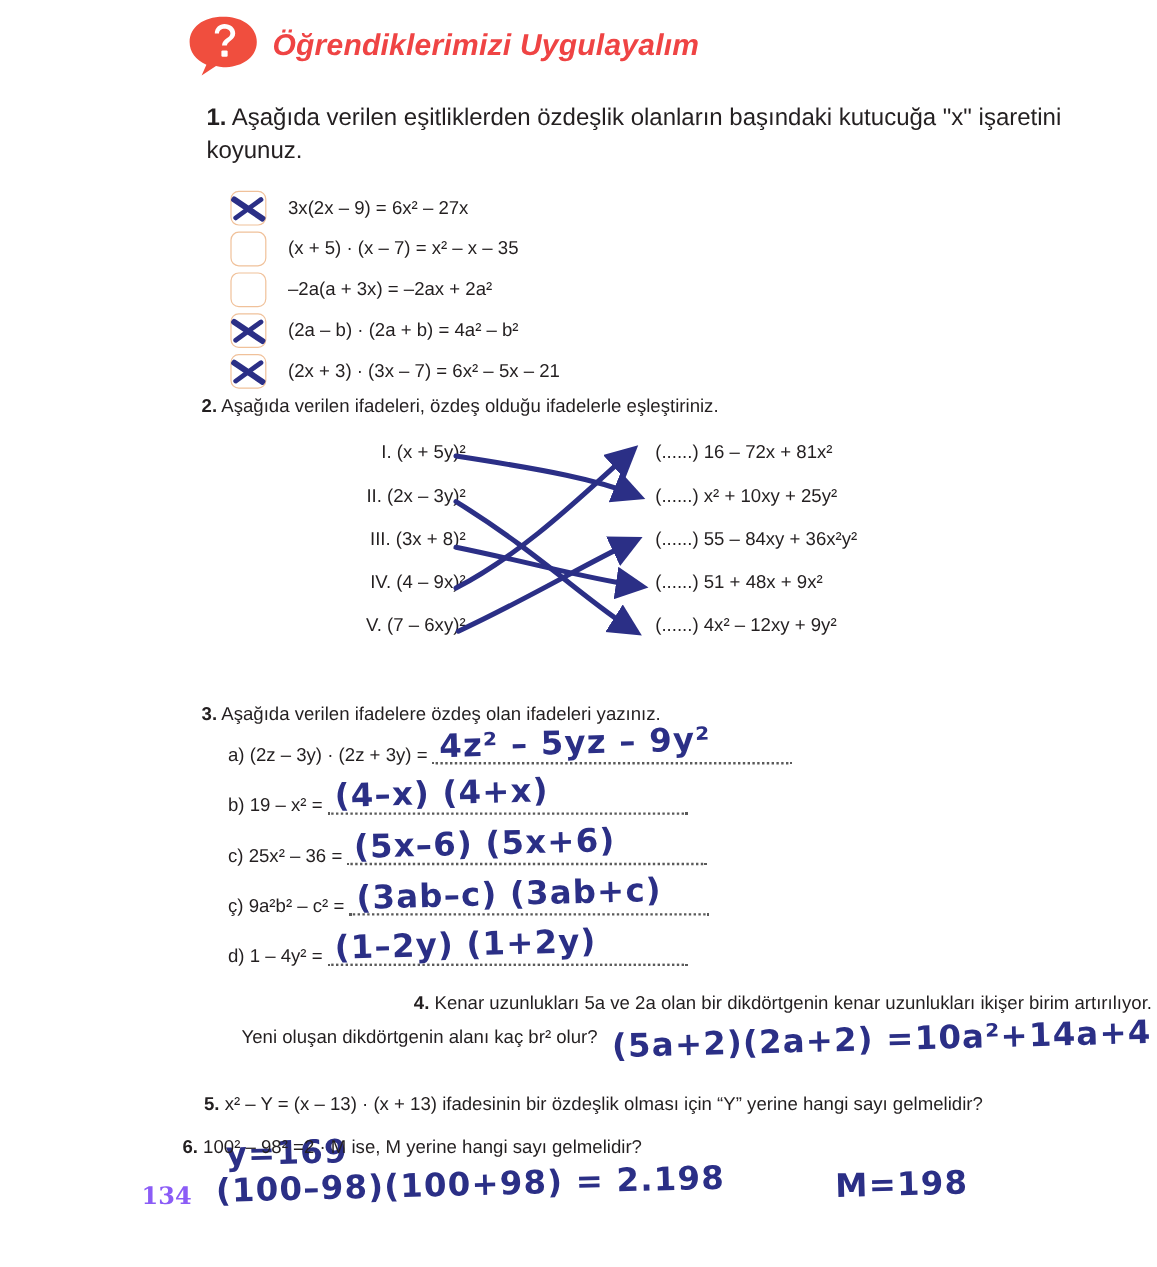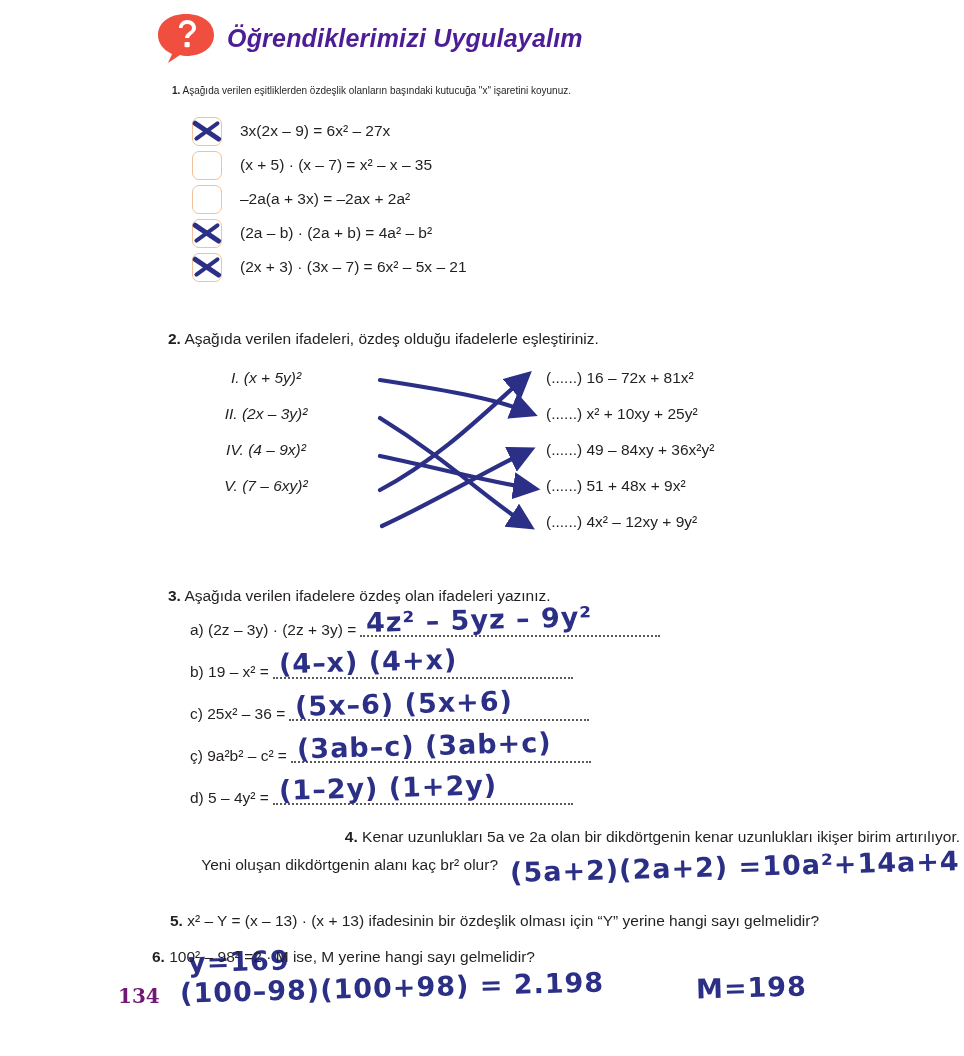--- a/index.html
+++ b/index.html
@@ -9,49 +9,49 @@
     -webkit-font-smoothing:antialiased;
   }
   .page{position:absolute;inset:0;background:#ffffff;}
 
   
   .header{position:absolute;left:155px;top:12px;display:flex;align-items:center;gap:10px;}
   .bubble-icon{width:62px;height:52px;position:relative;flex:none;}
   .header-title{
     font-family:"Liberation Sans",sans-serif;
     font-style:italic;font-weight:600;font-size:25px;
-    color:#4c1d95;letter-spacing:.2px;white-space:nowrap;
+    color:#ef4444;letter-spacing:.2px;white-space:nowrap;
   }
 
   
   .q{position:absolute;font-size:15.5px;line-height:1.42;color:#231f20;}
   .q .num{font-weight:700;}
 
   
   #q1{left:172px;top:84px;width:760px;}
-  #q1 .stem{font-size:10px;}
+  #q1 .stem{font-size:20px;}
   .optlist{margin-top:16px;}
   .optrow{display:flex;align-items:center;height:34px;margin-left:20px;}
   .chk{
     width:28px;height:27px;border:1.6px solid #f0c19a;border-radius:7px;
     background:#fff;position:relative;flex:none;margin-right:18px;
   }
   .chk.checked::before,.chk.checked::after{
     content:"";position:absolute;left:50%;top:50%;
     width:33px;height:4.6px;background:#2b2f86;border-radius:2px;
   }
   .chk.checked::before{transform:translate(-50%,-50%) rotate(34deg);}
   .chk.checked::after{transform:translate(-50%,-50%) rotate(-36deg);
     height:4.2px;width:30px;}
   .opteq{font-size:15.5px;white-space:nowrap;}
 
   
   #q2{left:168px;top:328px;width:700px;}
   .match-wrap{position:relative;margin-top:10px;height:180px;}
-  .match-left{position:absolute;left:8px;top:0;width:180px;text-align:center;font-style:italic;}
+  .match-left{position:absolute;left:40px;top:0;width:180px;text-align:right;}
   .match-right{position:absolute;left:378px;top:0;width:330px;}
   .match-left div,.match-right div{height:36px;line-height:36px;white-space:nowrap;font-size:15.5px;}
   .match-svg{position:absolute;left:0;top:0;width:700px;height:180px;pointer-events:none;}
 
   
   #q3{left:168px;top:560px;width:700px;margin-top:25px;}
   .a-list{margin-top:12px;margin-left:22px;}
   .a-row{position:relative;height:42px;display:flex;align-items:flex-start;font-size:15.5px;}
   .a-lbl{white-space:nowrap;}
   .a-line{
@@ -69,21 +69,21 @@
   #q4{left:170px;top:826px;width:790px;text-align:right;}
   #q5{left:170px;top:910px;width:790px;}
   #q6{left:152px;top:946px;width:790px;}
   .hw-inline{display:inline-block;vertical-align:-6px;margin-left:8px;}
   .hw-block{margin-left:18px;margin-top:2px;}
 
   #q6-answer{position:absolute;left:180px;top:972px;display:flex;gap:92px;}
 
   .pagenum{
     position:absolute;left:118px;top:984px;
-    font-family:"DejaVu Serif",serif;font-size:20px;color:#701a75;font-weight:600;
+    font-family:"DejaVu Serif",serif;font-size:20px;color:#8b5cf6;font-weight:600;
   }
 </style>
 </head>
 <body>
 
 <div class="page">
 
   <div class="header">
     <span class="bubble-icon">
       <svg viewBox="0 0 62 52" width="62" height="52">
@@ -134,28 +134,29 @@
     <div>
       <span class="num">2.</span>
       <span>Aşağıda verilen ifadeleri, özdeş olduğu ifadelerle eşleştiriniz.</span>
     </div>
 
     <div class="match-wrap">
 
       <div class="match-left">
         <div>I. (x + 5y)²</div>
         <div>II. (2x – 3y)²</div>
+        <div>III. (3x + 8)²</div>
         <div>IV. (4 – 9x)²</div>
         <div>V. (7 – 6xy)²</div>
       </div>
 
       <div class="match-right">
         <div>(......) 16 – 72x + 81x²</div>
         <div>(......) x² + 10xy + 25y²</div>
-        <div>(......) 49 – 84xy + 36x²y²</div>
+        <div>(......) 55 – 84xy + 36x²y²</div>
         <div>(......) 51 + 48x + 9x²</div>
         <div>(......) 4x² – 12xy + 9y²</div>
       </div>
 
       <svg class="match-svg" viewBox="0 0 700 180">
         <defs>
           <marker id="ah" markerWidth="7" markerHeight="7" refX="4" refY="3.2" orient="auto">
             <path d="M0,0 L6.5,3.2 L0,6.5 Z" fill="#2b2f86"></path>
           </marker>
         </defs>
@@ -205,21 +206,21 @@
       </div>
 
       <div class="a-row">
         <span class="a-lbl">ç) 9a²b² – c² =</span>
         <span class="a-line">
           <span class="hw a-ans">(3ab–c) (3ab+c)</span>
         </span>
       </div>
 
       <div class="a-row">
-        <span class="a-lbl">d) 5 – 4y² =</span>
+        <span class="a-lbl">d) 1 – 4y² =</span>
         <span class="a-line">
           <span class="hw a-ans">(1–2y) (1+2y)</span>
         </span>
       </div>
 
     </div>
   </div>
 
   <div class="q" id="q4">
     <div>

